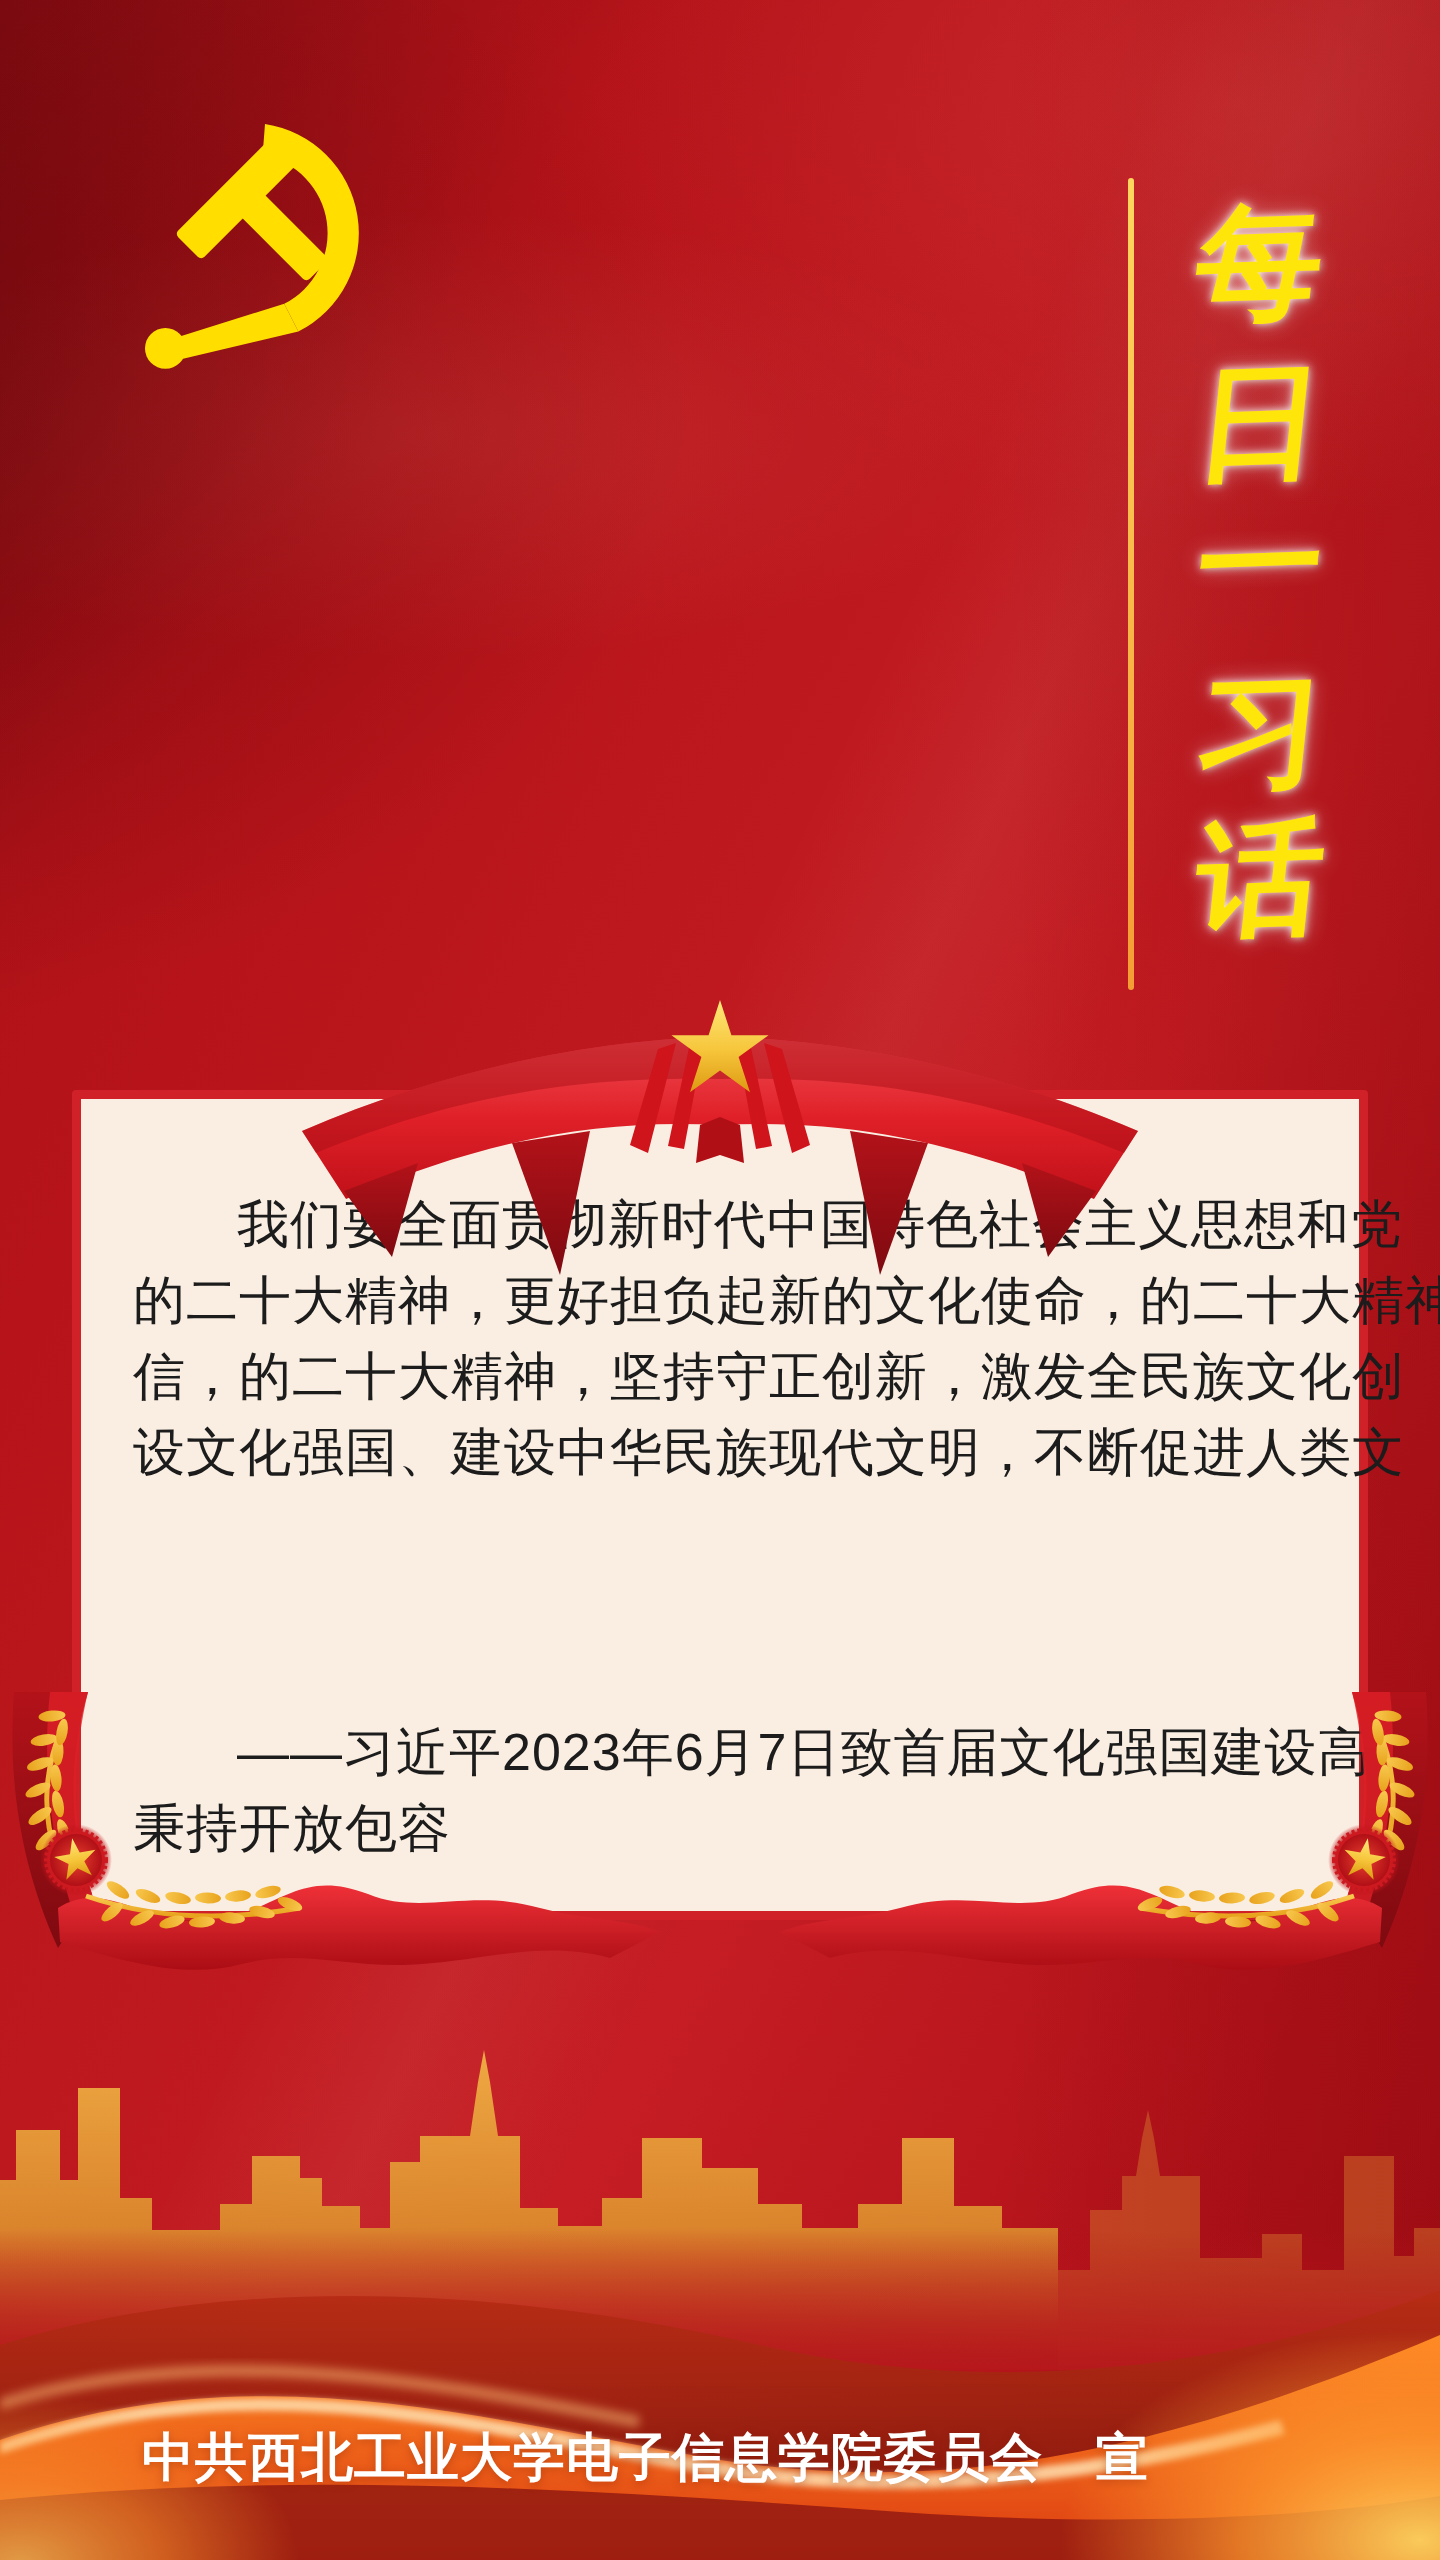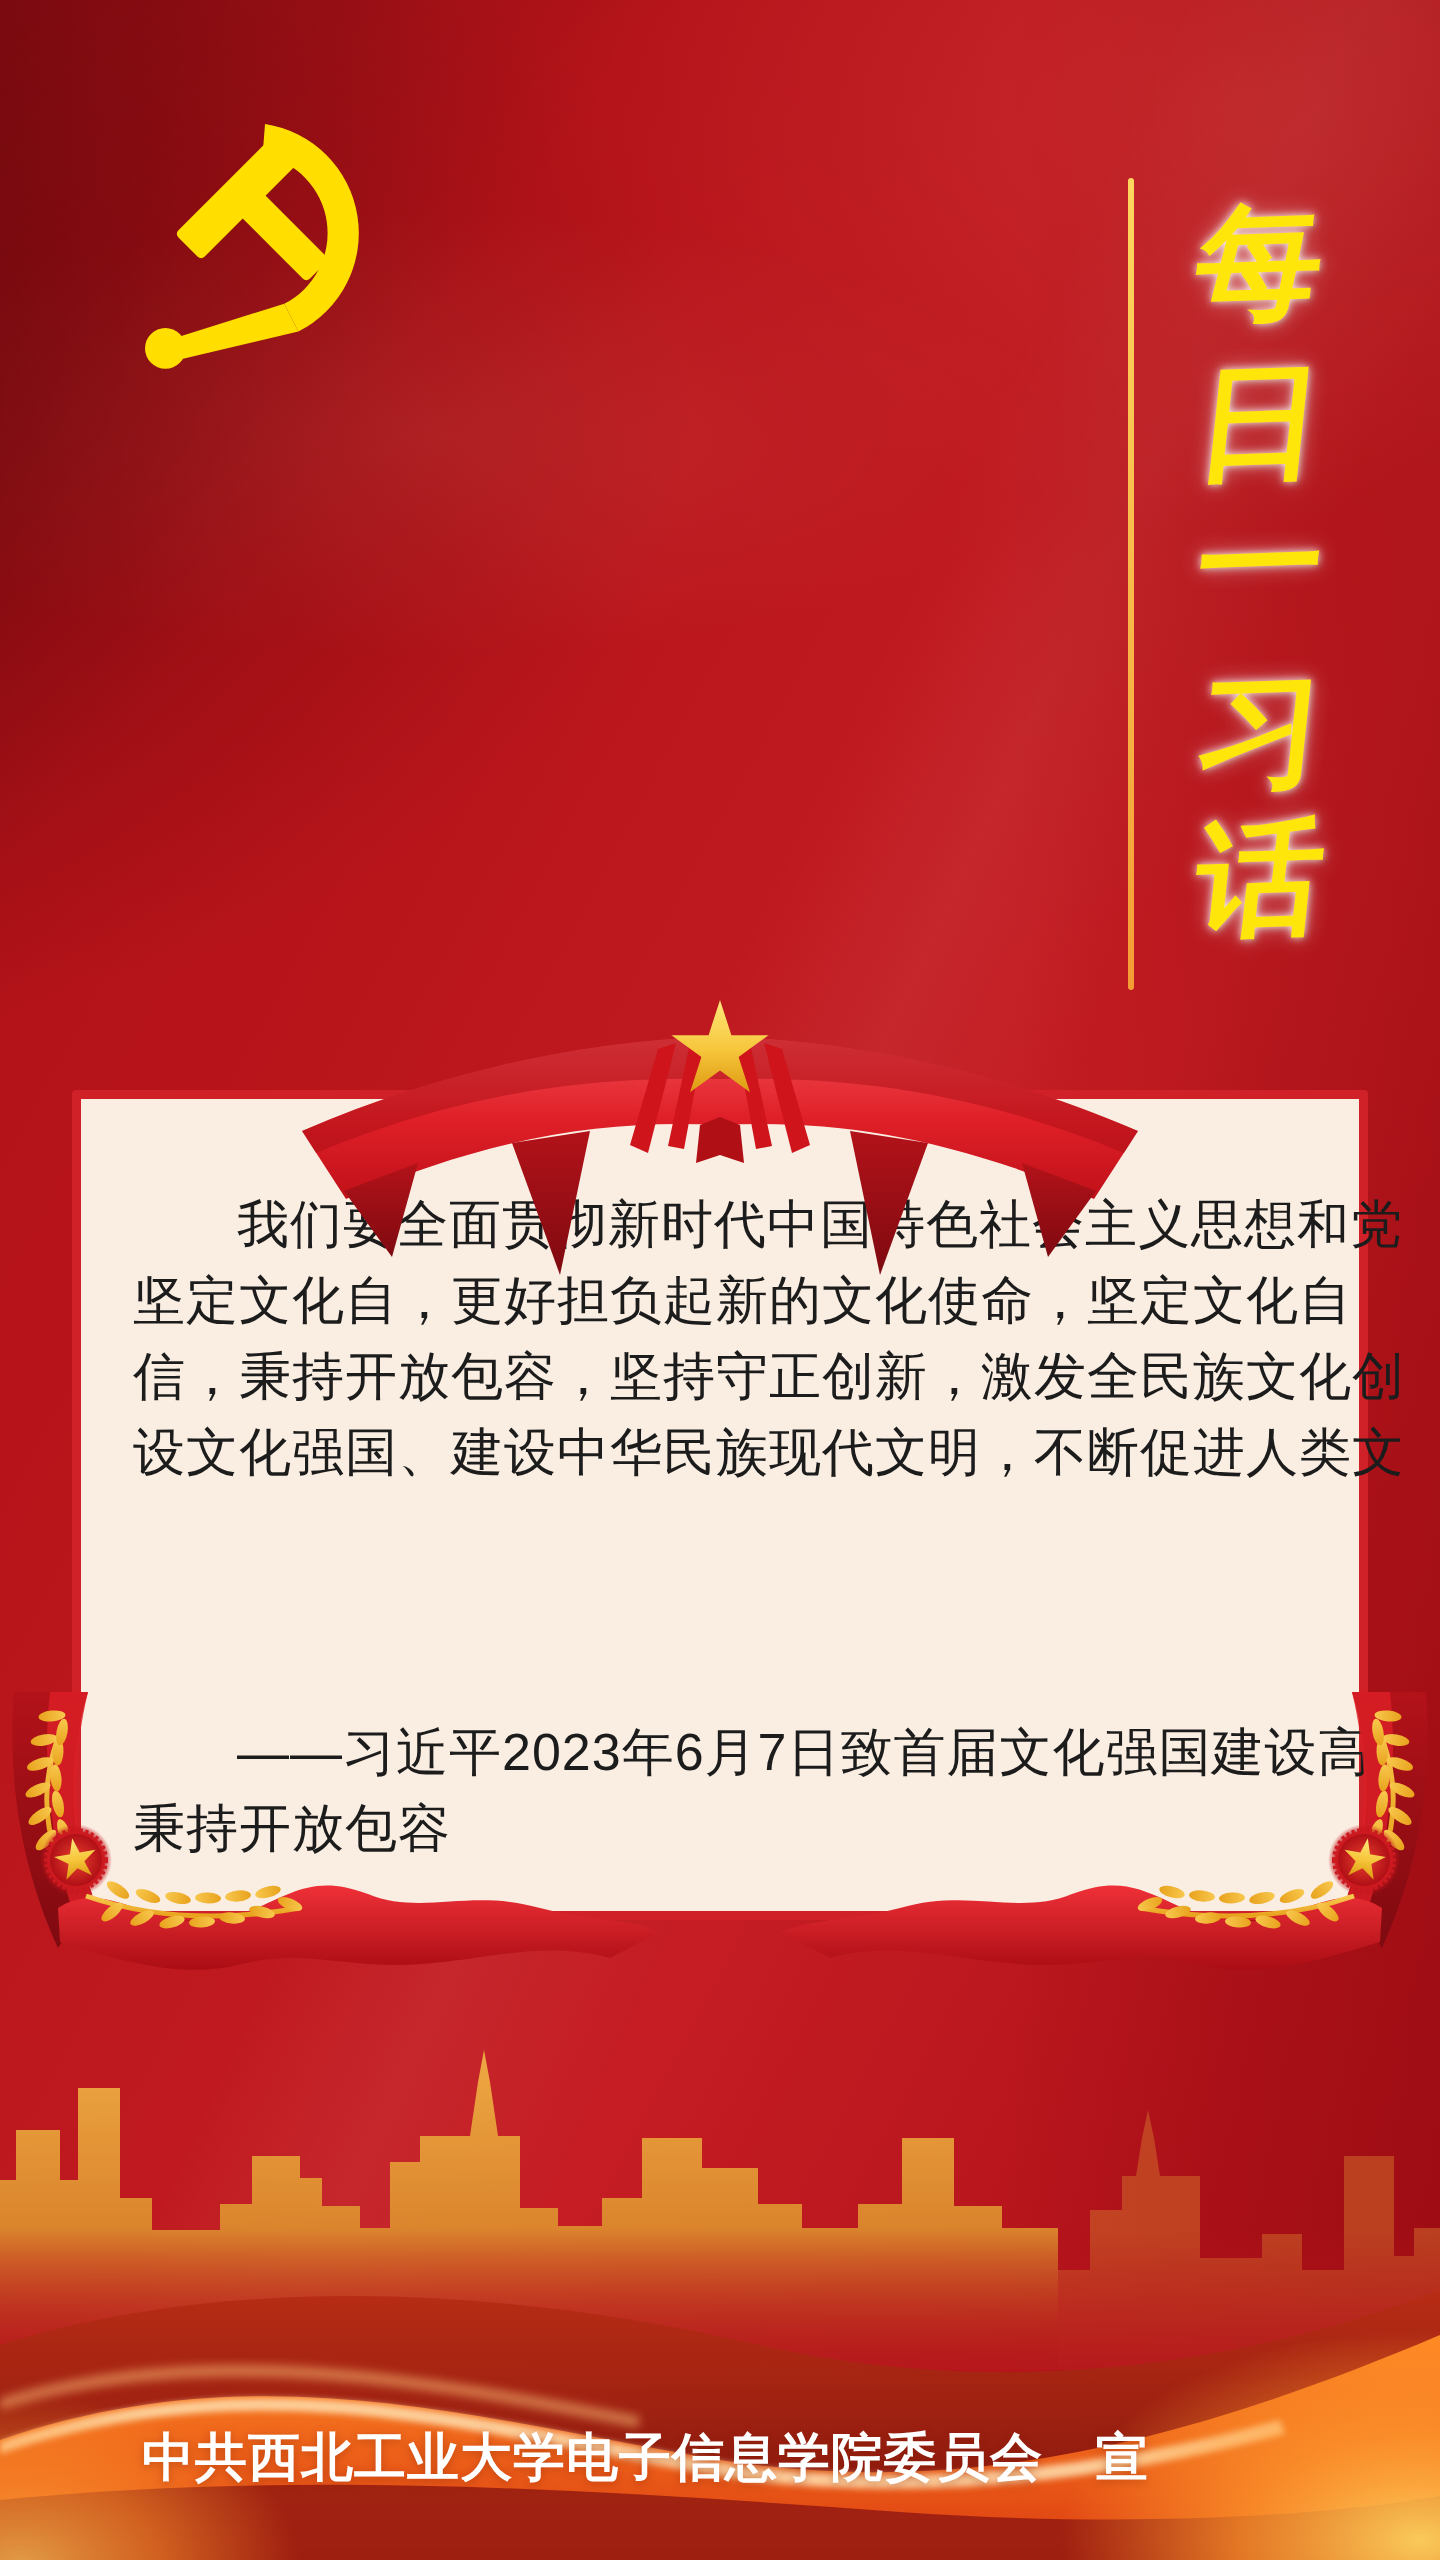--- a/index.html
+++ b/index.html
@@ -140,22 +140,22 @@
     <path fill="#ffdfae" opacity=".85" filter="url(#soft3)" d="M0 302 C260 212 480 282 720 322 C900 350 1100 330 1280 280 L1285 294 C1100 344 900 364 718 336 C480 296 262 224 0 314 Z"></path>
     <path fill="#8e1710" opacity=".8" d="M0 360 C300 330 600 350 900 372 C1100 386 1300 380 1440 356 L1440 420 L0 420 Z"></path>
     <ellipse cx="1420" cy="400" rx="360" ry="210" fill="url(#cornerGlow)" opacity=".95"></ellipse>
     <ellipse cx="20" cy="425" rx="280" ry="170" fill="url(#cornerGlow)" opacity=".7"></ellipse>
   </svg>
 
   <div class="abs card"></div>
 
   <div class="abs quote">
     <div class="q-line indent">我们要全面贯彻新时代中国特色社会主义思想和党</div>
-    <div class="q-line">坚定文化自，更好担负起新的文化使命，坚定文化自</div>
-    <div class="q-line">信，秉持开放包容，坚持守正创新，激发全民族文化创</div>
+    <div class="q-line">的二十大精神，更好担负起新的文化使命，的二十大精神</div>
+    <div class="q-line">信，的二十大精神，坚持守正创新，激发全民族文化创</div>
     <div class="q-line">设文化强国、建设中华民族现代文明，不断促进人类文</div>
   </div>
 
   <div class="abs attr">
     <div class="q-line indent">——习近平2023年6月7日致首届文化强国建设高峰</div>
     <div class="q-line">秉持开放包容</div>
   </div>
 
   <svg class="abs medal-left" viewBox="0 0 700 300">
     <path d="M14 0 H88 C70 62 66 132 92 202 L58 256 C18 168 8 82 14 0 Z" fill="url(#ribDark)"></path>

